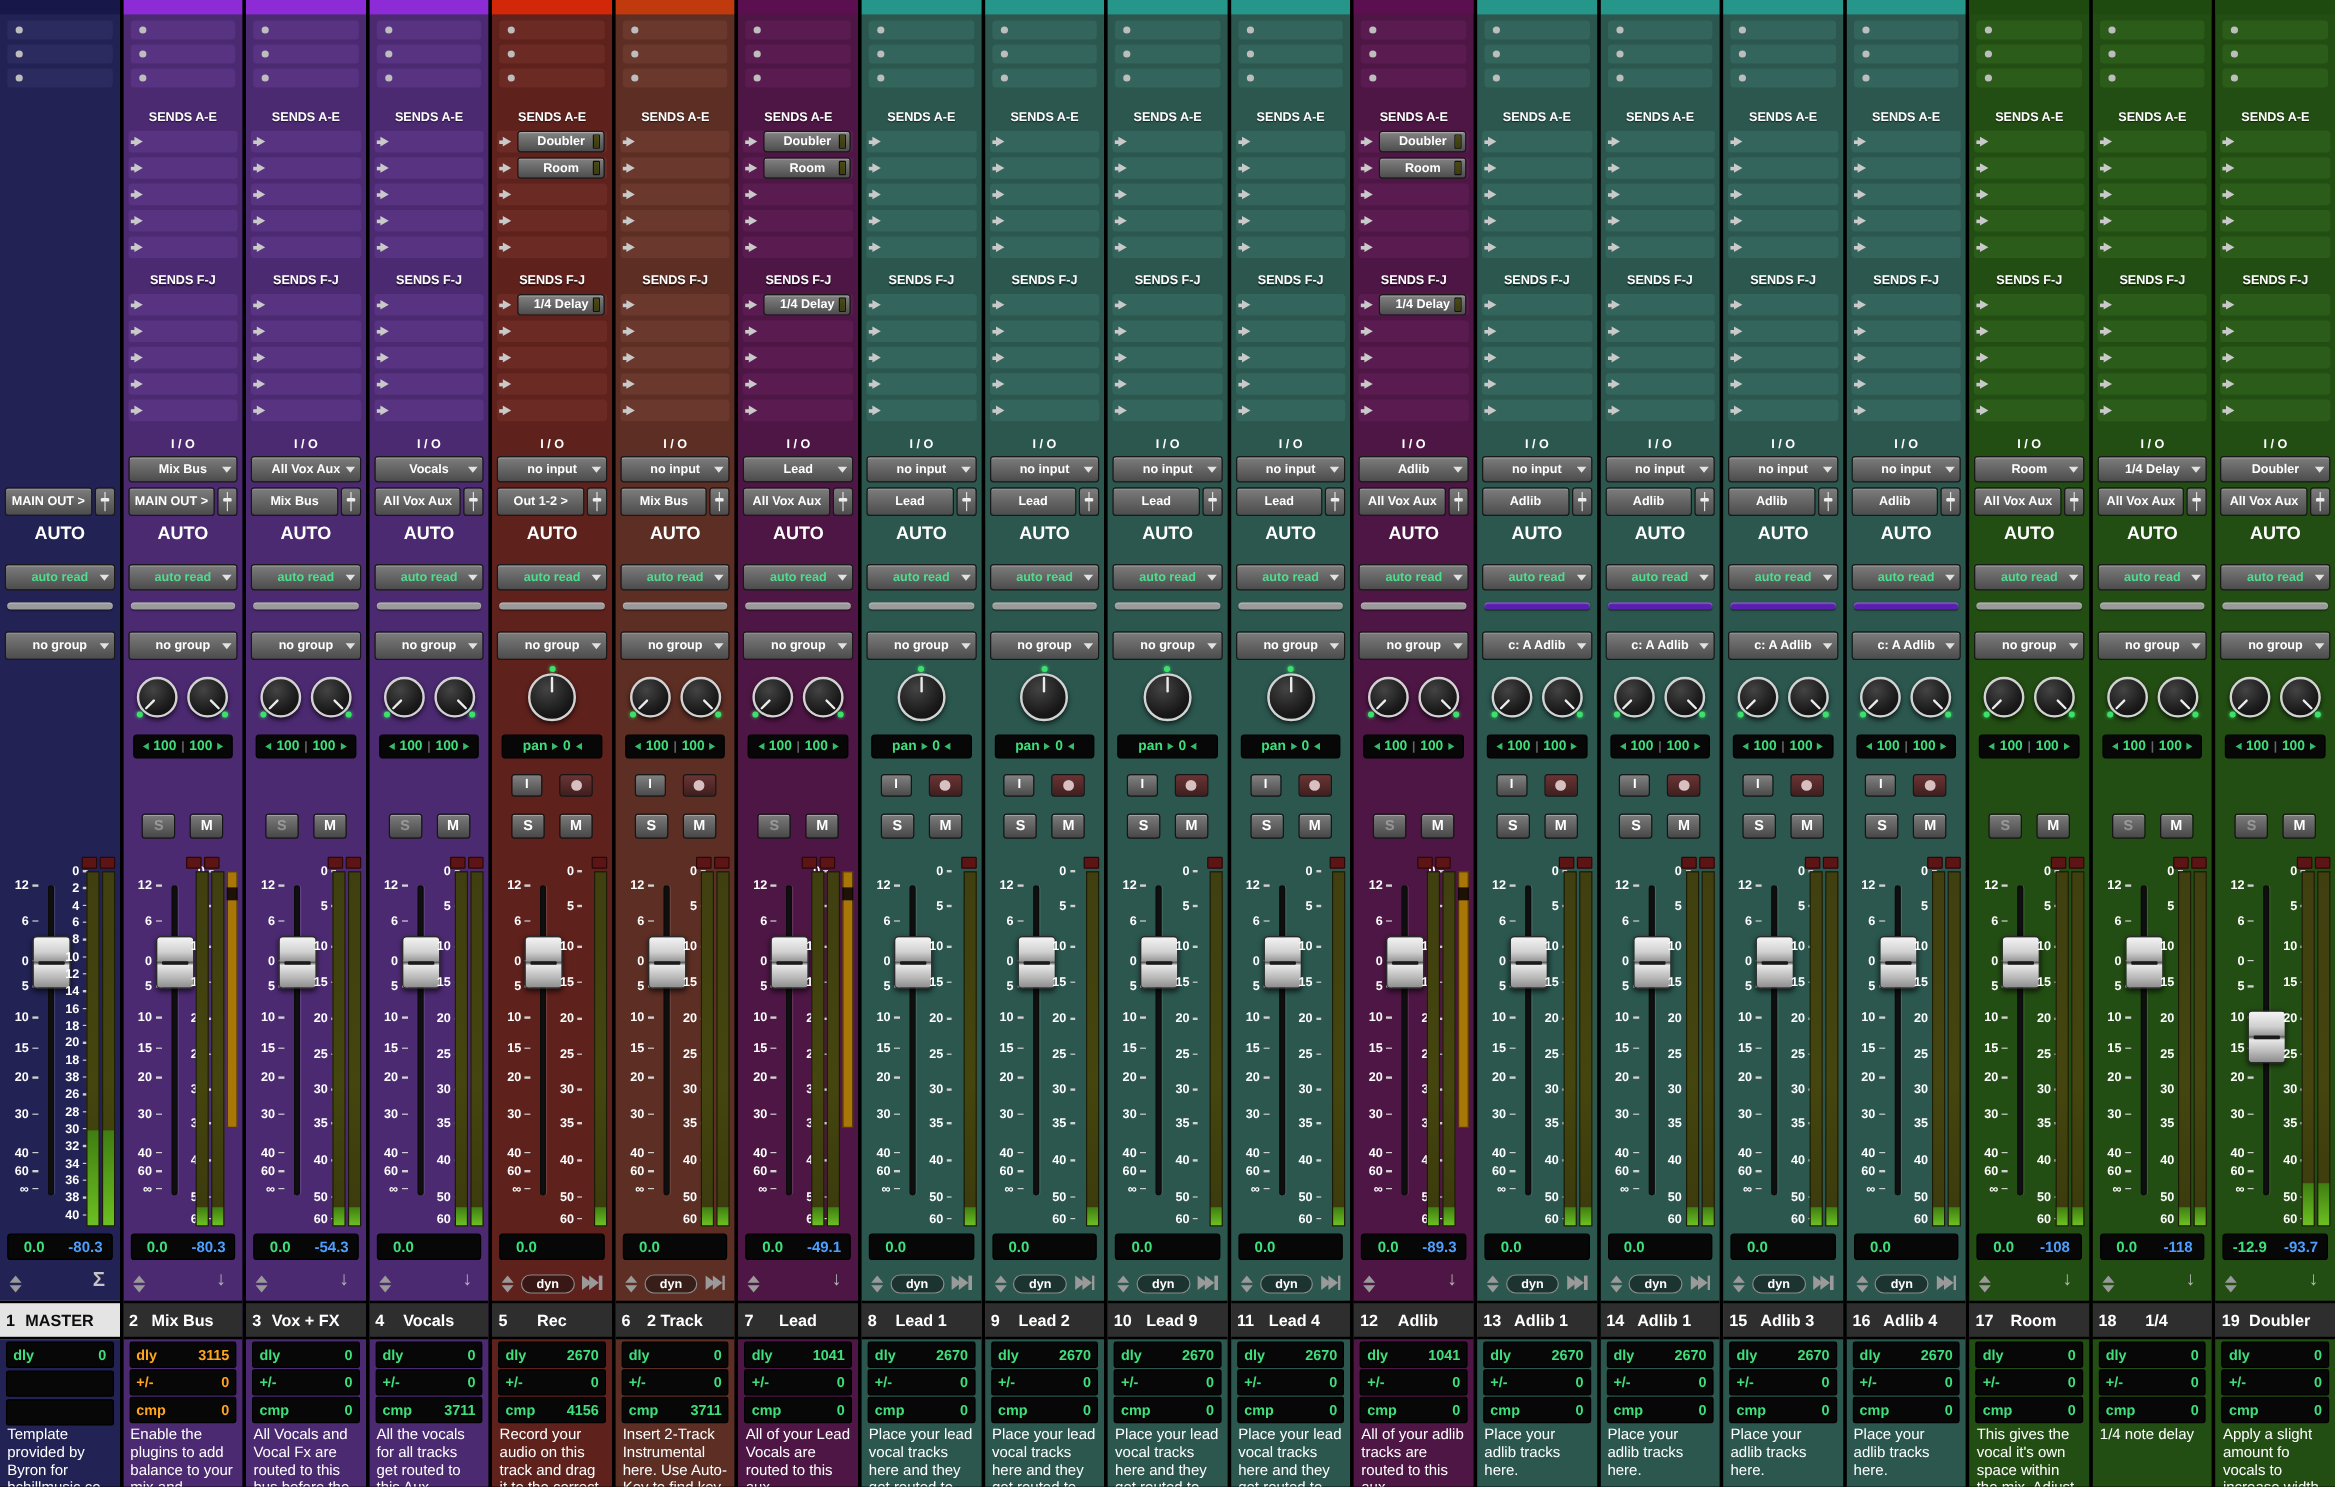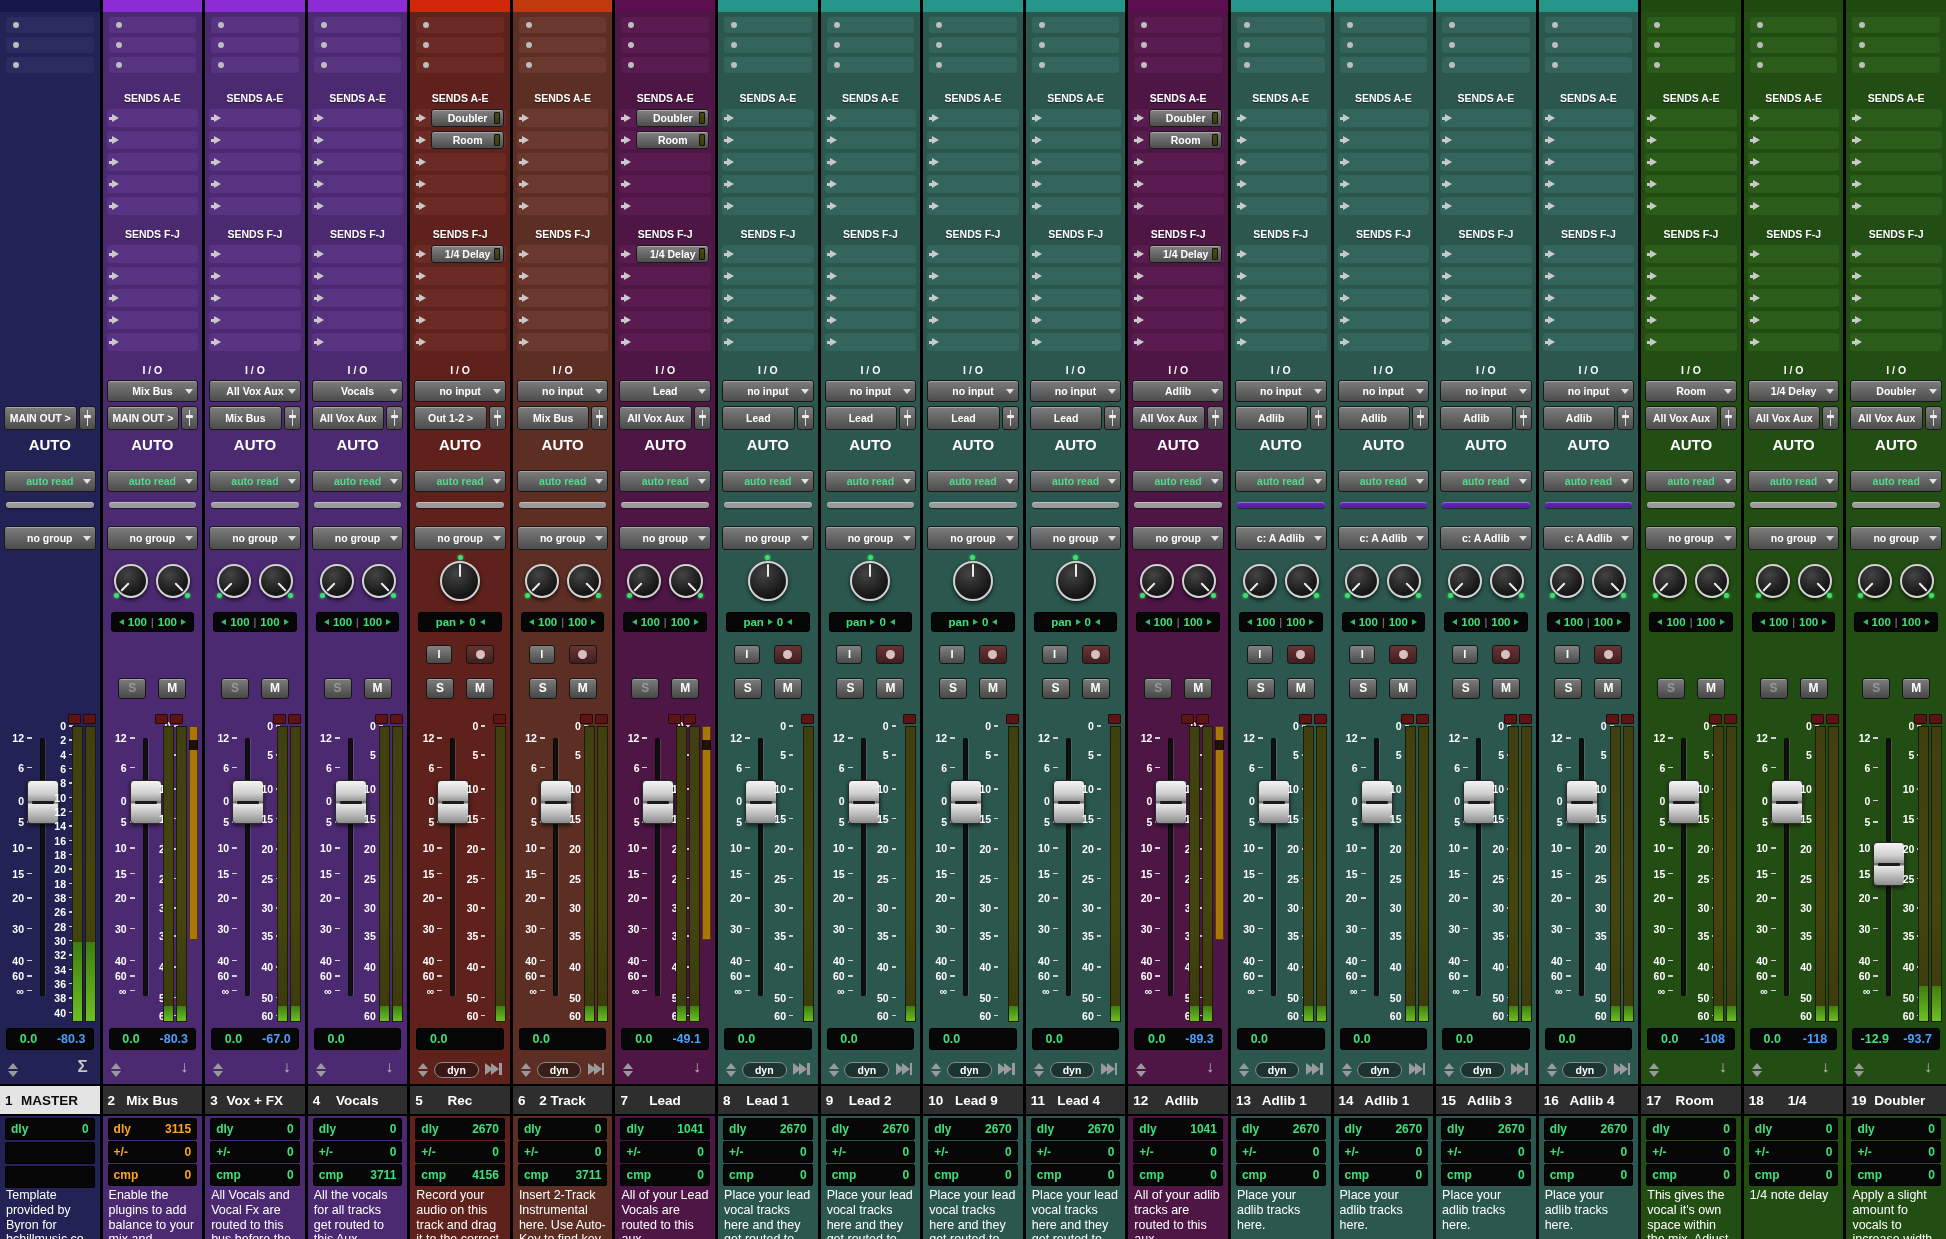--- a/index.html
+++ b/index.html
@@ -555,21 +555,21 @@
             <div class="lit" style="height: 5%;"></div>
           </div>
           <div class="mbar">
             <div class="lit" style="height: 5%;"></div>
           </div>
         </div>
       </div>
       <div class="valrow">
         <div class="valbox">
           <span class="vl">0.0</span>
-          <span class="vr">-67.0</span>
+          <span class="vr">-54.3</span>
         </div>
       </div>
       <div class="iconrow">
         <div class="sortarrows">
           <i class="up"></i>
           <i class="dn"></i>
         </div>
         <div class="dnarrow">↓</div>
       </div>
       <div class="namerow">

